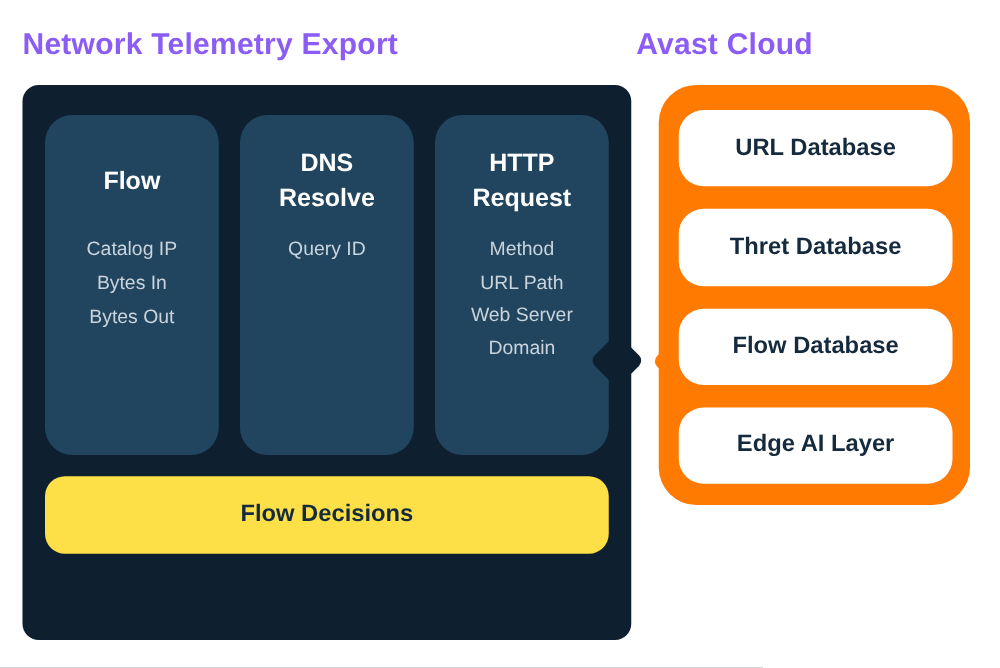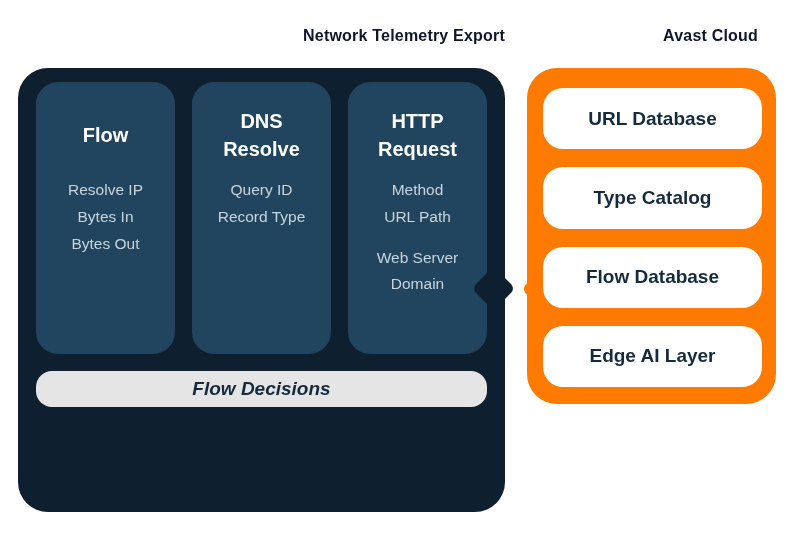--- a/index.html
+++ b/index.html
@@ -1,49 +1,49 @@
 <!DOCTYPE html>
 <html><head>
 <meta charset="utf-8">
 <style>
   html,body{margin:0;padding:0;background:#ffffff;}
   .canvas{
     position:relative;width:800px;height:534px;background:#ffffff;overflow:hidden;
     font-family:"Liberation Sans",sans-serif;
   }
   .title{
-    position:absolute;top:24px;text-align:right;
-    font-size:16px;font-weight:700;color:#0f172a;letter-spacing:.2px;line-height:24px;
+    position:absolute;top:24px;text-align:left;
+    font-size:24px;font-weight:700;color:#8b5cf6;letter-spacing:.2px;line-height:24px;
   }
   .title.left{left:18px;width:487px;}
   .title.right{left:509px;width:249px;}
 
   
   .dark-panel{
     position:absolute;left:18px;top:68px;width:487px;height:444px;
-    background:#0e2030;border-radius:30px;box-sizing:border-box;
-    padding:14px 18px 0 18px;
+    background:#0e2030;border-radius:13px;box-sizing:border-box;
+    padding:24px 18px 0 18px;
   }
   .columns{display:flex;gap:17px;height:272px;margin-bottom:17px;}
   .column{
     flex:1;background:#21455e;border-radius:22px;box-sizing:border-box;
     padding:24px 11px 10px 11px;text-align:center;color:#ffffff;
   }
   .col-header{
     height:58px;display:flex;align-items:center;justify-content:center;
     font-size:20px;font-weight:700;line-height:28px;margin-bottom:12px;color:#ffffff;
   }
   .col-items{font-size:15.5px;line-height:27px;color:#c9d4dc;font-weight:400;}
   .item{white-space:nowrap;}
-  .item.wrap{white-space:normal;line-height:26px;margin-top:15px;}
+  .item.wrap{white-space:normal;line-height:26px;margin-top:0;}
 
   .bar{
-    height:36px;margin-bottom:17px;background:#e5e5e5;border-radius:16px;
+    height:62px;margin-bottom:17px;background:#fde047;border-radius:16px;
     display:flex;align-items:center;justify-content:center;
-    font-size:19px;font-weight:700;color:#152a3d;font-style:italic;
+    font-size:19px;font-weight:700;color:#152a3d;
   }
 
   
   .dark-arrow{
     position:absolute;left:478px;top:273px;width:31px;height:31px;
     background:#0e2030;transform:rotate(45deg);border-radius:6px;
   }
   .orange-bump{
     position:absolute;left:526px;top:278px;width:22px;height:22px;
     background:#ff7a00;transform:rotate(45deg);border-radius:6px;
@@ -68,31 +68,30 @@
 
   <div class="title left">Network Telemetry Export</div>
   <div class="title right">Avast Cloud</div>
 
   <div class="dark-panel">
     <div class="columns">
 
       <div class="column">
         <div class="col-header">Flow</div>
         <div class="col-items">
-          <div class="item">Resolve IP</div>
+          <div class="item">Catalog IP</div>
           <div class="item">Bytes In</div>
           <div class="item">Bytes Out</div>
         </div>
       </div>
 
       <div class="column">
         <div class="col-header">DNS Resolve</div>
         <div class="col-items">
           <div class="item">Query ID</div>
-          <div class="item">Record Type</div>
         </div>
       </div>
 
       <div class="column">
         <div class="col-header">HTTP Request</div>
         <div class="col-items">
           <div class="item">Method</div>
           <div class="item">URL Path</div>
           <div class="item wrap">Web Server Domain</div>
         </div>
@@ -101,18 +100,18 @@
     </div>
 
     <div class="bar">Flow Decisions</div>
   </div>
 
   <div class="dark-arrow"></div>
   <div class="orange-bump"></div>
 
   <div class="orange-panel">
     <div class="asset-box">URL Database</div>
-    <div class="asset-box">Type Catalog</div>
+    <div class="asset-box">Thret Database</div>
     <div class="asset-box">Flow Database</div>
     <div class="asset-box">Edge AI Layer</div>
   </div>
 
 </div>
 
 </body></html>

